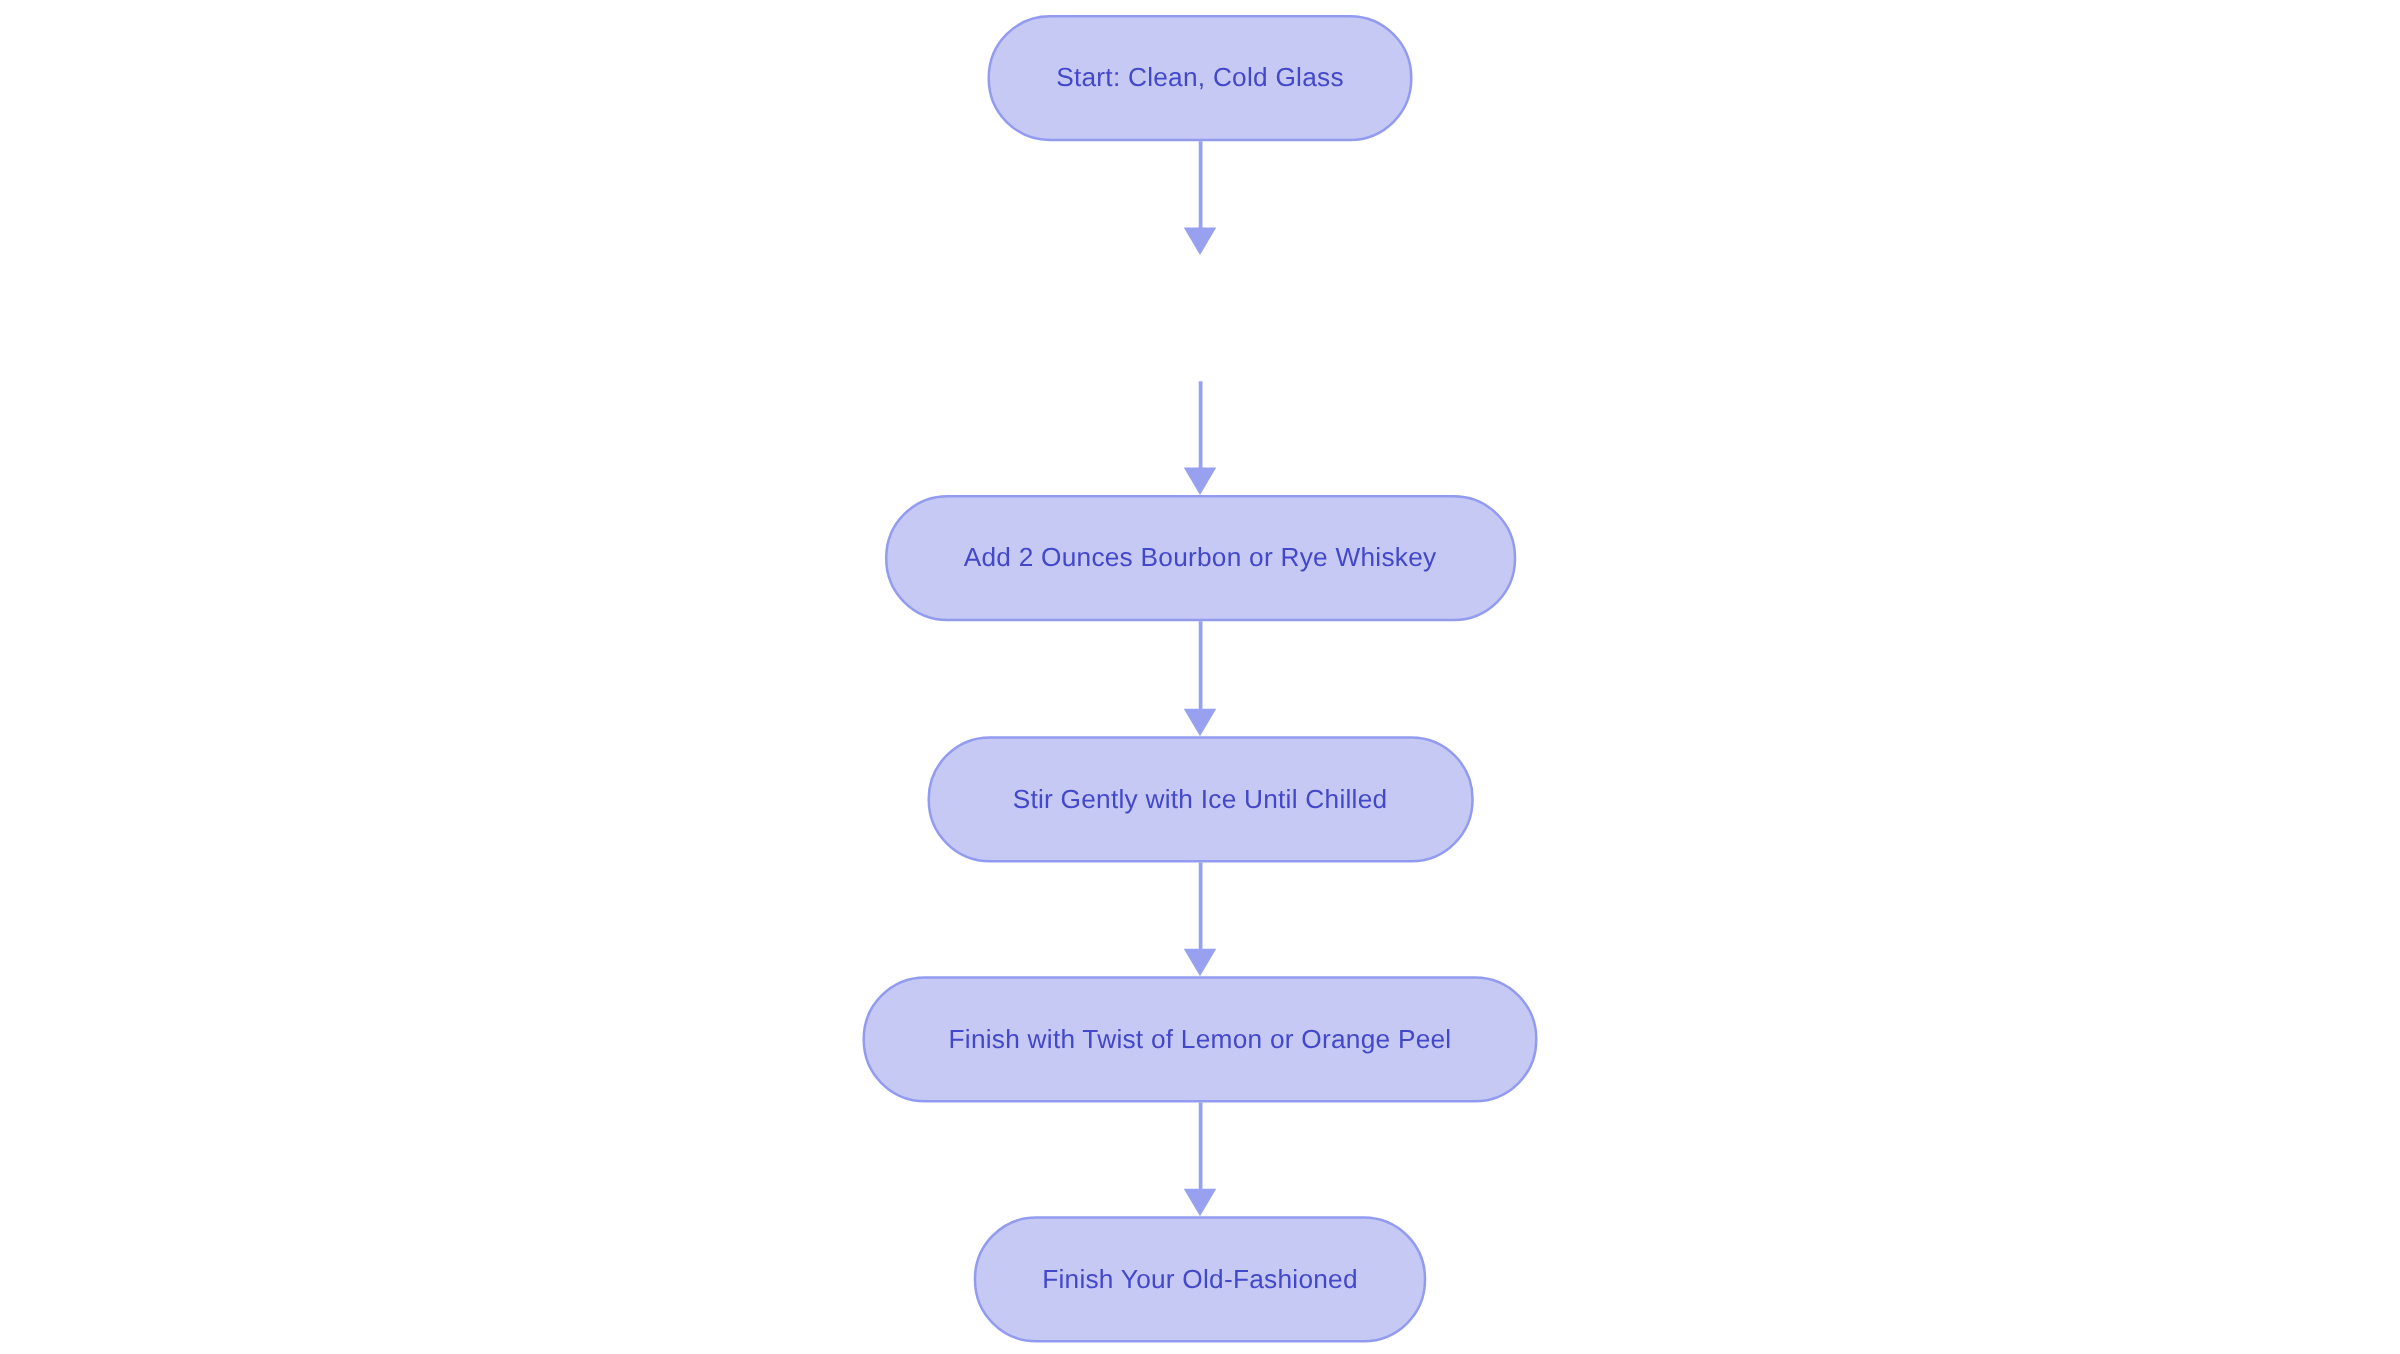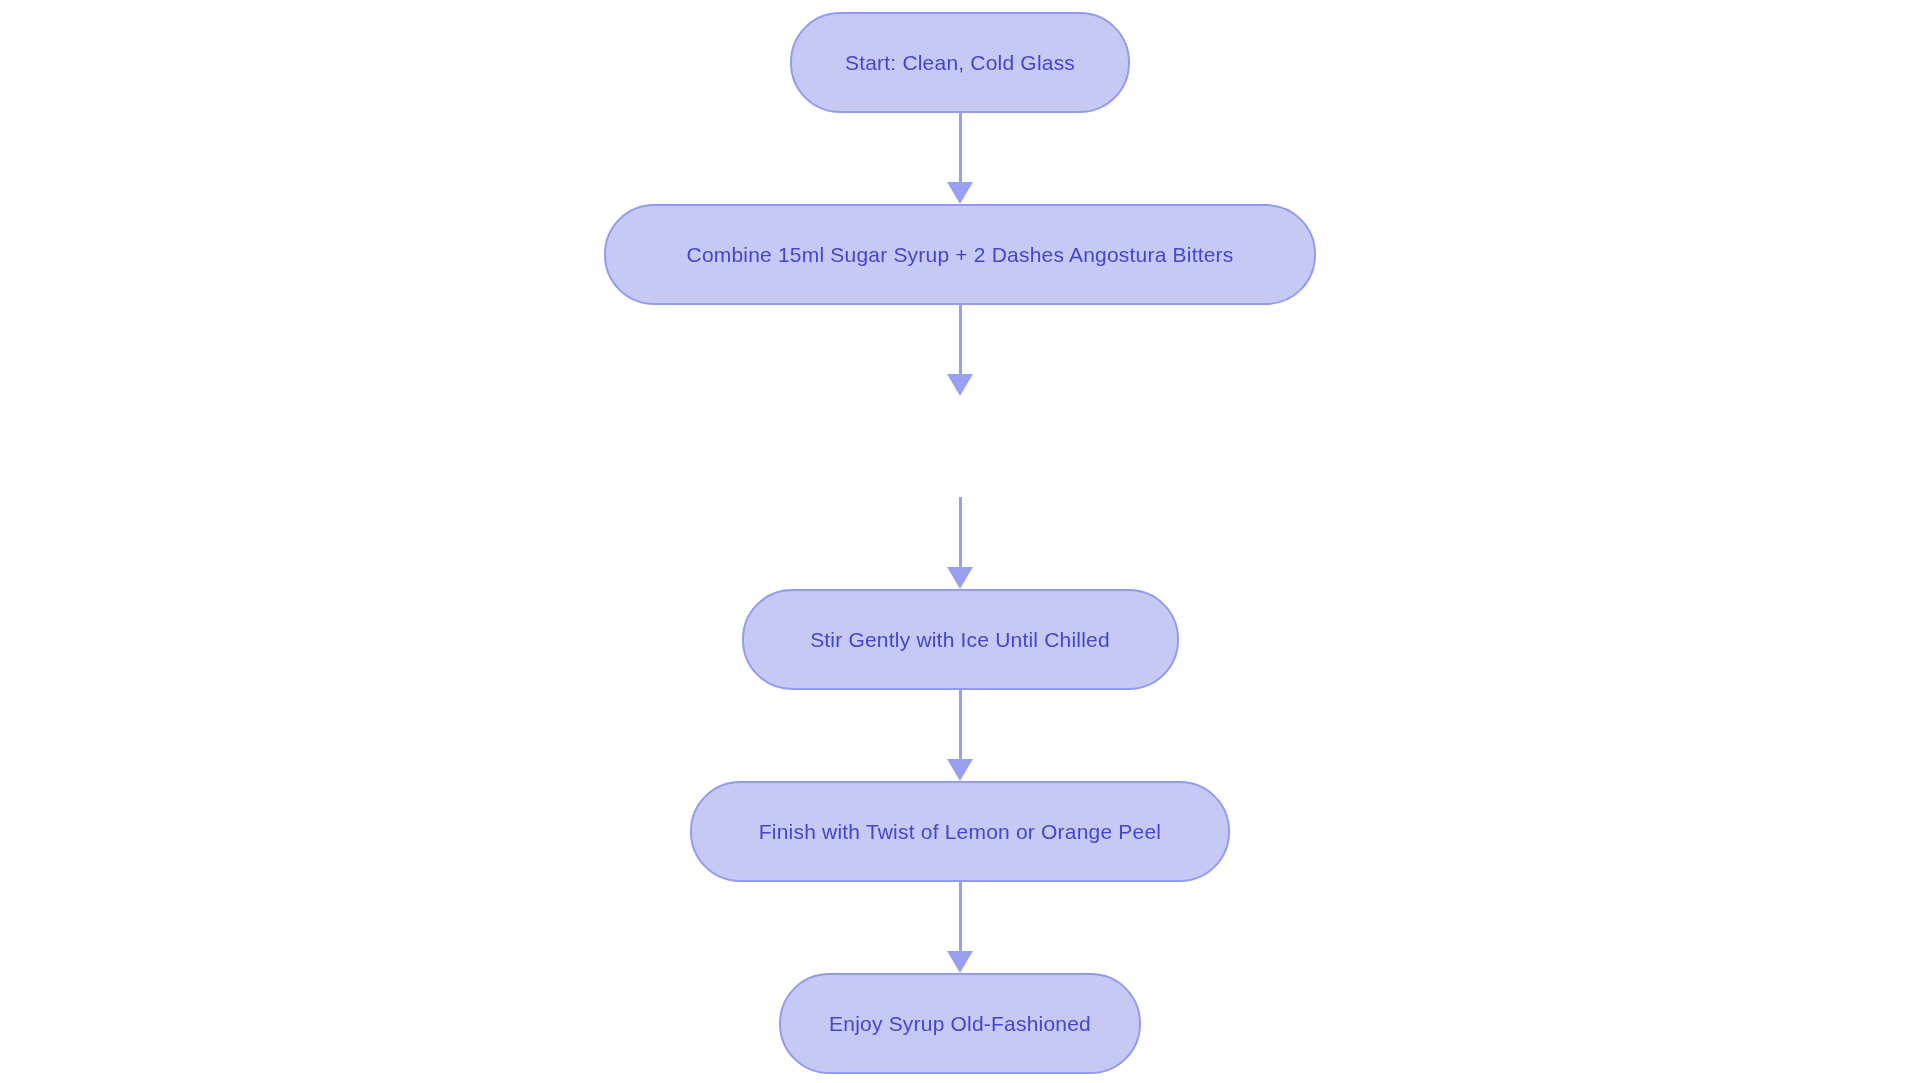--- a/index.html
+++ b/index.html
@@ -48,31 +48,31 @@
     border-top: 22px solid var(--arrow-color, #98a1f0);
   }
 </style>
 </head>
 <body>
 
 <div class="canvas" id="canvas" style="--node-fill: #c6c9f4; --node-border: #939bf0; --text-color: #4347ca; --arrow-color: #98a1f0; background: rgb(255, 255, 255);">
     <div class="flow-node" style="top: 12px; left: 790px; width: 340px;">
       <span class="node-label">Start: Clean, Cold Glass</span>
     </div>
-    <div class="flow-node" style="top: 204px; left: 604px; width: 712px;">
-      <span class="node-label">Combine 15ml Sugar Syrup + 2 Dashes Angostura Bitters</span>
+    <div class="flow-node" style="top: 396px; left: 707.5px; width: 505px;">
+      <span class="node-label">Add 2 Ounces Bourbon or Rye Whiskey</span>
     </div>
     <div class="flow-node" style="top: 781px; left: 690px; width: 540px;">
       <span class="node-label">Finish with Twist of Lemon or Orange Peel</span>
     </div>
     <div class="flow-node" style="top: 589px; left: 741.5px; width: 437px;">
       <span class="node-label">Stir Gently with Ice Until Chilled</span>
     </div>
     <div class="flow-node" style="top: 973px; left: 779px; width: 362px;">
-      <span class="node-label">Enjoy Syrup Old-Fashioned</span>
+      <span class="node-label">Finish Your Old-Fashioned</span>
     </div>
     <div class="edge-line" style="left: 958.5px; top: 113px; height: 71px;"></div>
     <div class="edge-head" style="left: 947px; top: 182px;"></div>
     <div class="edge-line" style="left: 958.5px; top: 305px; height: 71px;"></div>
     <div class="edge-head" style="left: 947px; top: 374px;"></div>
     <div class="edge-line" style="left: 958.5px; top: 497px; height: 72px;"></div>
     <div class="edge-head" style="left: 947px; top: 567px;"></div>
     <div class="edge-line" style="left: 958.5px; top: 690px; height: 71px;"></div>
     <div class="edge-head" style="left: 947px; top: 759px;"></div>
     <div class="edge-line" style="left: 958.5px; top: 882px; height: 71px;"></div>

